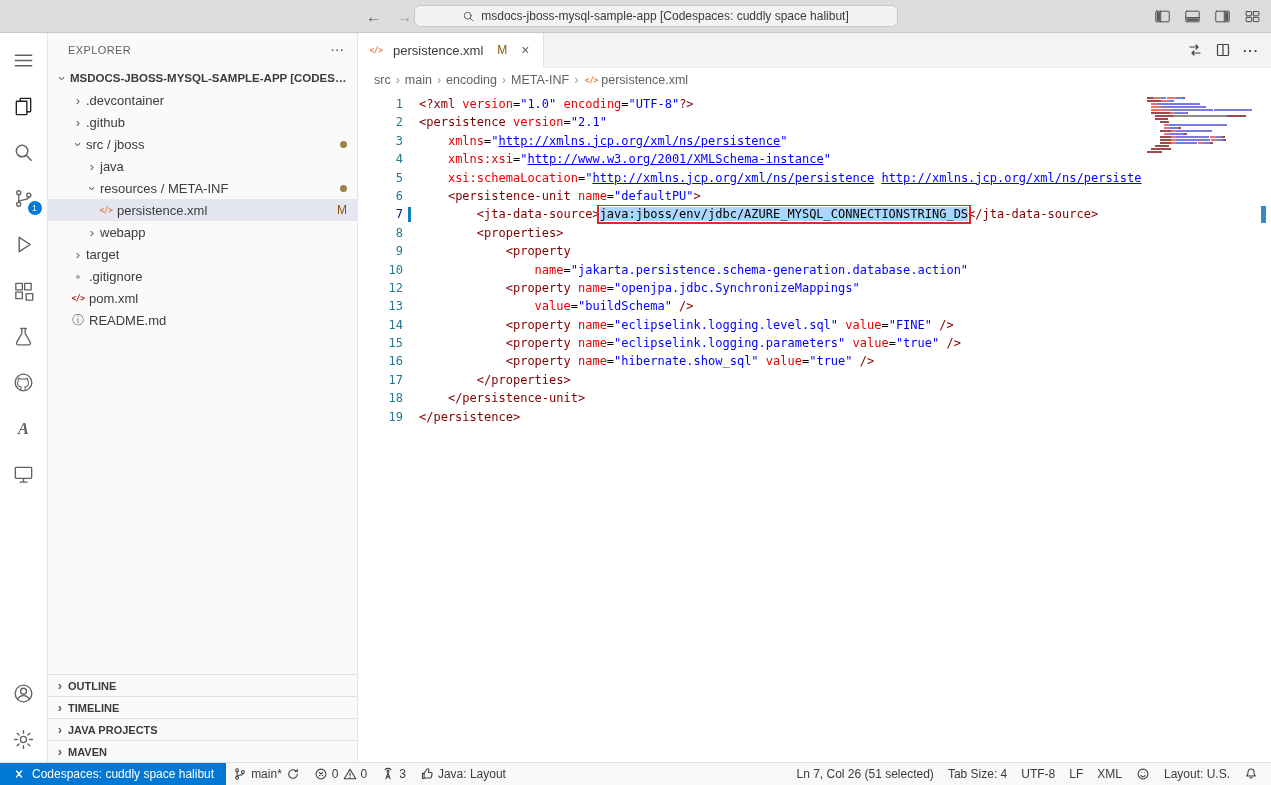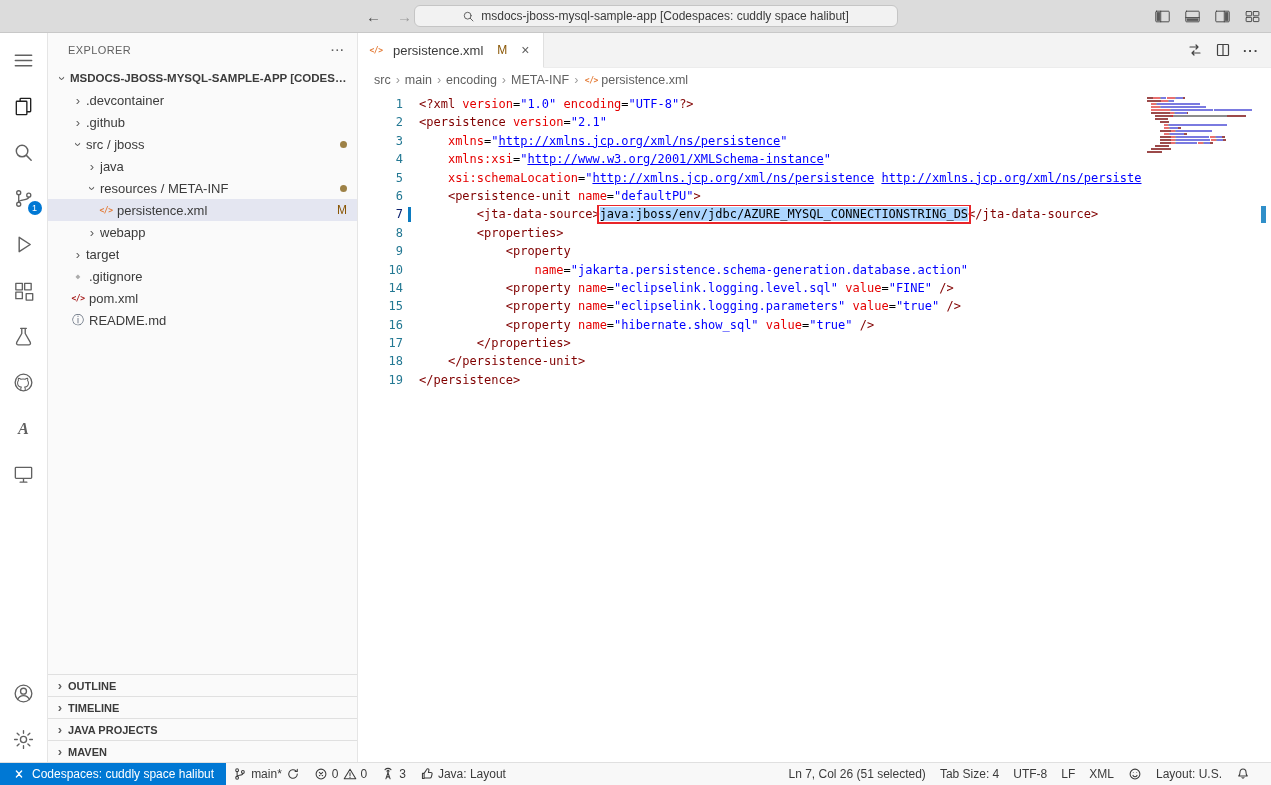--- a/index.html
+++ b/index.html
@@ -85,21 +85,21 @@
 .mml{height:2px;margin-bottom:1px;font-size:0;white-space:nowrap;overflow:hidden}
 .mms{display:inline-block;height:2px;vertical-align:top}
 .mm-t{background:#9c4a4a}.mm-a{background:#e87070}.mm-v{background:#7a7ae0}.mm-u{background:#7a7ae0}.mm-p{background:#9a9a9a}
 .mm-sel{background:#8c8c8c;outline:1px solid #e8252a}
 .ruler{position:absolute;top:0;right:0;width:13px;height:100%}
 .ruler .tick{position:absolute;top:114px;left:3px;width:5px;height:17px;background:#0c7bc0;opacity:.85}
 
 
 .statusbar{height:23px;background:#f8f8f8;border-top:1px solid #e0e0e0;display:flex;align-items:stretch;font-size:12px;color:#3b3b3b}
 .sb-left{display:flex;align-items:stretch}
-.sb-right{margin-left:auto;display:flex;align-items:stretch;padding-right:14px}
+.sb-right{margin-left:auto;display:flex;align-items:stretch;padding-right:6px}
 .sbi{display:flex;align-items:center;gap:4px;padding:0 7px;cursor:pointer;white-space:nowrap}
 .sbi .ic{width:14px;height:14px}
 .sb-remote{background:#0078d4;color:#fff;padding:0 12px;gap:6px}
 </style>
 </head>
 <body>
 
 <div class="titlebar">
   <div class="nav">
     <span class="navb">←</span>
@@ -424,20 +424,30 @@
             <span class="ln">9</span>
             <span class="mk"></span>
             <span class="lt"><span class="tk-p">            </span><span class="tk-t">&lt;property</span></span>
           </div>
           <div class="cl">
             <span class="ln">10</span>
             <span class="mk"></span>
             <span class="lt"><span class="tk-p">                </span><span class="tk-a">name</span><span class="tk-p">=</span><span class="tk-v">"jakarta.persistence.schema-generation.database.action"</span></span>
           </div>
           <div class="cl">
+            <span class="ln">12</span>
+            <span class="mk"></span>
+            <span class="lt"><span class="tk-p">            </span><span class="tk-t">&lt;property </span><span class="tk-a">name</span><span class="tk-p">=</span><span class="tk-v">"openjpa.jdbc.SynchronizeMappings"</span></span>
+          </div>
+          <div class="cl">
+            <span class="ln">13</span>
+            <span class="mk"></span>
+            <span class="lt"><span class="tk-p">                </span><span class="tk-a">value</span><span class="tk-p">=</span><span class="tk-v">"buildSchema"</span><span class="tk-t"> /&gt;</span></span>
+          </div>
+          <div class="cl">
             <span class="ln">14</span>
             <span class="mk"></span>
             <span class="lt"><span class="tk-p">            </span><span class="tk-t">&lt;property </span><span class="tk-a">name</span><span class="tk-p">=</span><span class="tk-v">"eclipselink.logging.level.sql"</span><span class="tk-p"> </span><span class="tk-a">value</span><span class="tk-p">=</span><span class="tk-v">"FINE"</span><span class="tk-t"> /&gt;</span></span>
           </div>
           <div class="cl">
             <span class="ln">15</span>
             <span class="mk"></span>
             <span class="lt"><span class="tk-p">            </span><span class="tk-t">&lt;property </span><span class="tk-a">name</span><span class="tk-p">=</span><span class="tk-v">"eclipselink.logging.parameters"</span><span class="tk-p"> </span><span class="tk-a">value</span><span class="tk-p">=</span><span class="tk-v">"true"</span><span class="tk-t"> /&gt;</span></span>
           </div>
           <div class="cl">

